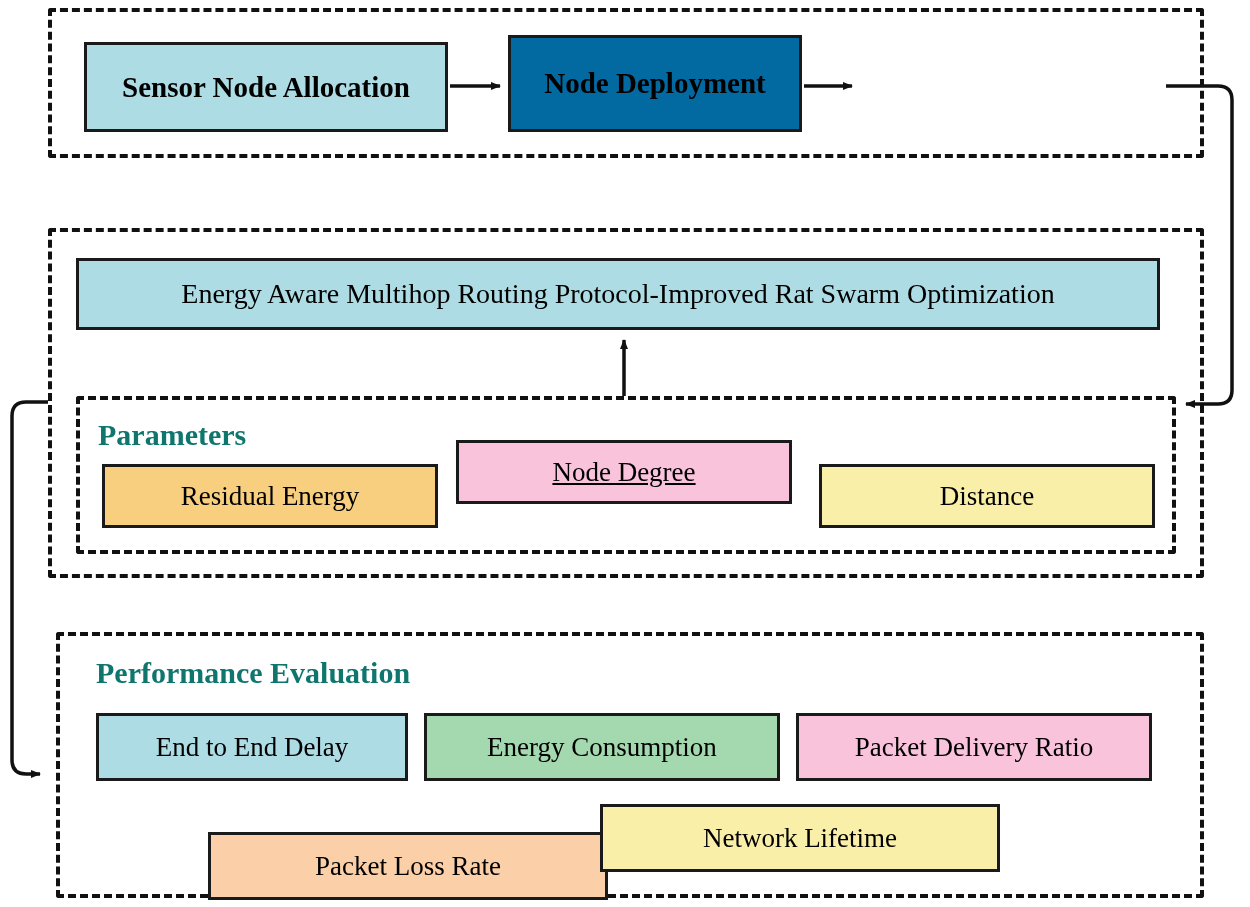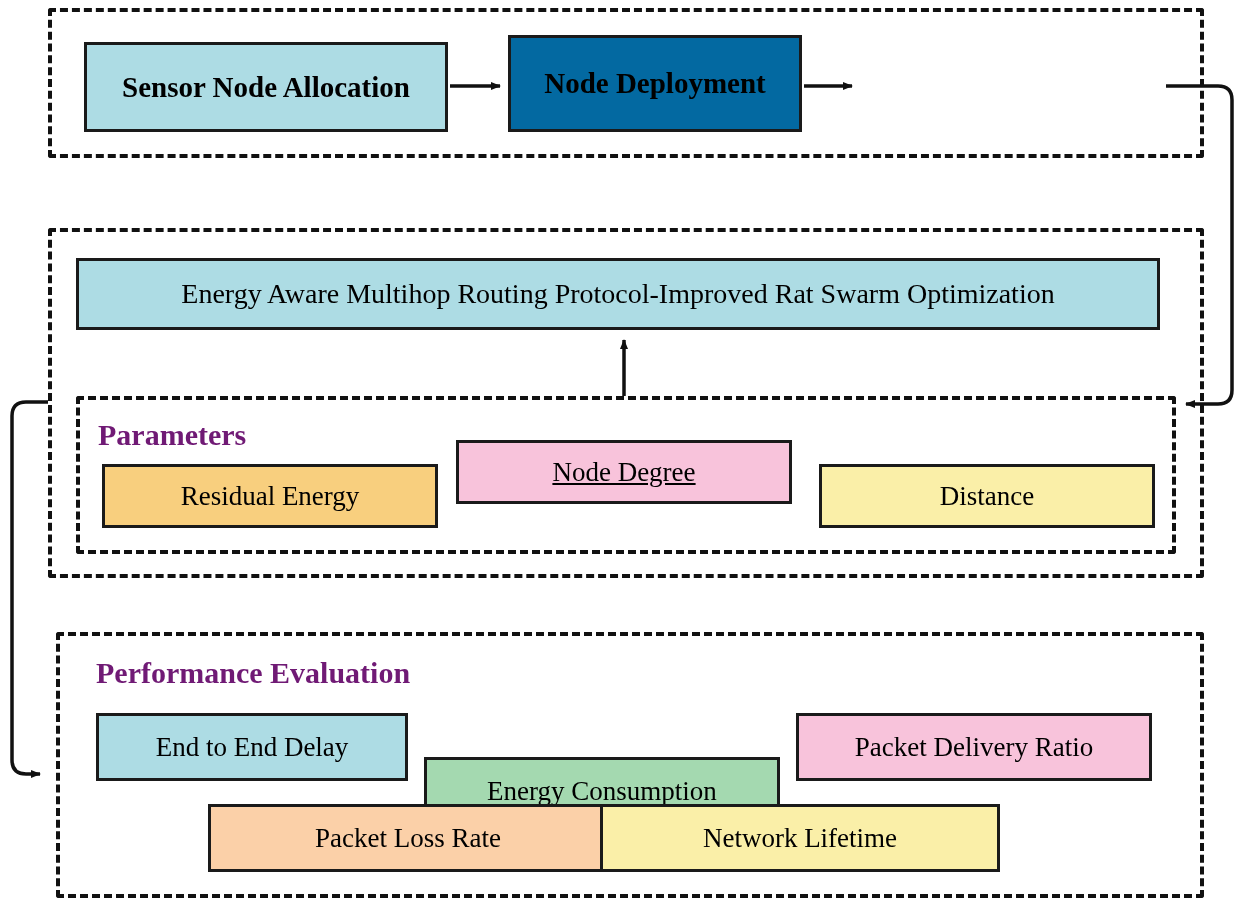--- a/index.html
+++ b/index.html
@@ -36,21 +36,21 @@
     text-align: center;
     color: #000000;
     line-height: 1.05;
   }
   .node-box.bold {
     font-weight: bold;
   }
   .section-label {
     position: absolute;
     font-weight: bold;
-    color: #701a75;
+    color: #0f766e;
     white-space: nowrap;
   }
   svg.connectors {
     position: absolute;
     left: 0;
     top: 0;
     width: 1250px;
     height: 907px;
     pointer-events: none;
     overflow: visible;
@@ -146,29 +146,29 @@
   </div>
 
   <div class="dashed-group" id="group-performance"></div>
 
   <div class="section-label" id="label-performance-evaluation">Performance Evaluation</div>
 
   <div class="node-box" id="box-end-to-end-delay" style="background:#ADDCE4;">
     <span>End to End Delay</span>
   </div>
 
-  <div class="node-box" id="box-energy-consumption" style="background:#A4D9B0;margin-top:44px;">
+  <div class="node-box" id="box-energy-consumption" style="background:#A4D9B0;">
     <span>Energy Consumption</span>
   </div>
 
   <div class="node-box" id="box-packet-delivery-ratio" style="background:#F8C3DB;">
     <span>Packet Delivery Ratio</span>
   </div>
 
-  <div class="node-box" id="box-packet-loss-rate" style="background:#FBD0A8;">
+  <div class="node-box" id="box-packet-loss-rate" style="background:#FBD0A8;margin-top:28px;">
     <span>Packet Loss Rate</span>
   </div>
 
   <div class="node-box" id="box-network-lifetime" style="background:#FAEFA8;">
     <span>Network Lifetime</span>
   </div>
 
 </div>
 
 </body></html>

